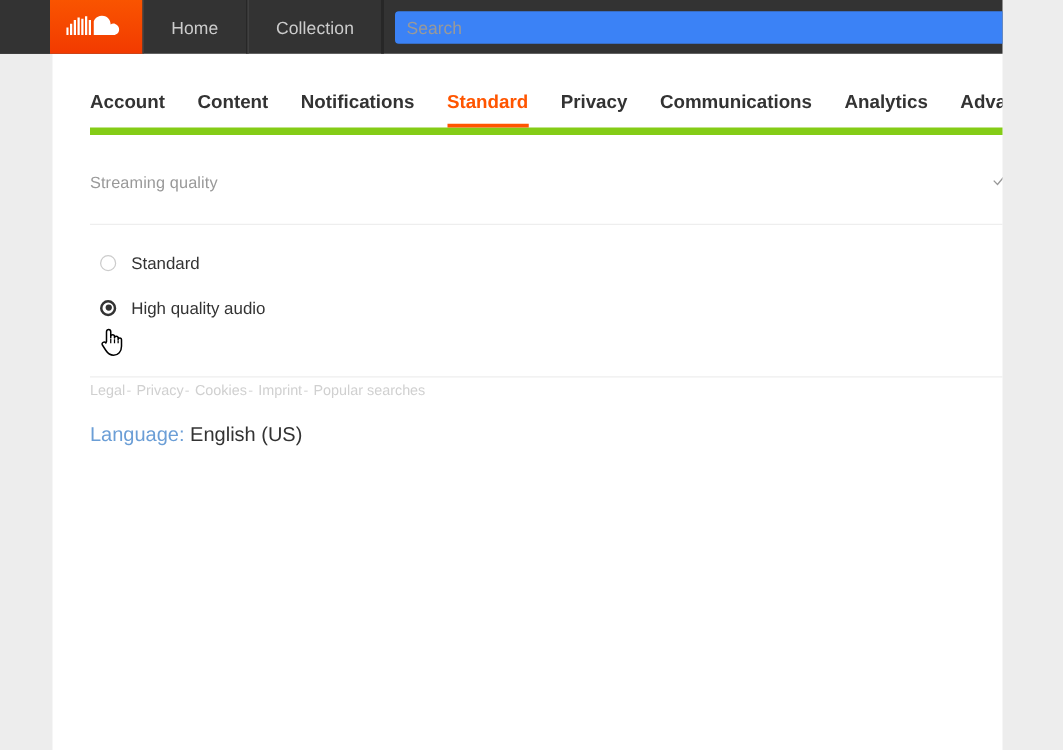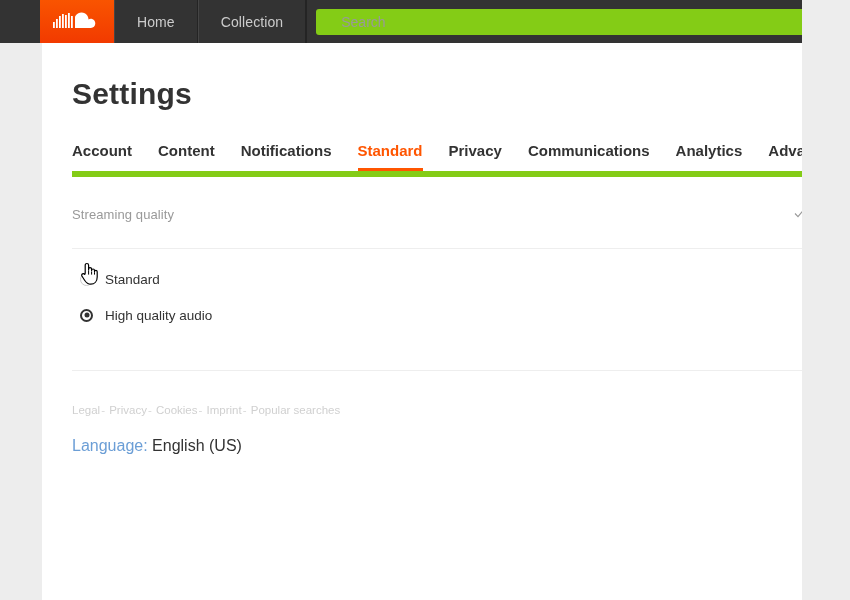--- a/index.html
+++ b/index.html
@@ -66,28 +66,28 @@
     flex: 1 1 auto;
     display: flex;
     align-items: center;
     padding-left: 9px;
     border-left: 1px solid #242424;
     min-width: 0;
   }
   .search-input {
     width: 100%;
     height: 26px;
-    background: #84cc16;
+    background: #3b82f6;
     border: none;
     border-radius: 3px;
     outline: none;
     font-family: "Liberation Sans", sans-serif;
     font-size: 14px;
     color: #333;
-    padding: 0 25px;
+    padding: 0 9px;
     box-sizing: border-box;
   }
   .search-input::placeholder { color: #999; }
 
   
   .left-rail {
     position: absolute;
     top: 43px;
     left: 0;
     width: 42px;
@@ -220,21 +220,21 @@
     font-size: 13px;
     color: #999;
     line-height: 18px;
     max-width: 740px;
   }
 
   
   .footer {
     margin-top: 42px;
     border-top: 1px solid #eeeeee;
-    padding-top: 32px;
+    padding-top: 4px;
   }
   .footer-links {
     font-size: 11.5px;
     color: #d0d0d0;
     line-height: 15px;
   }
   .footer-links .sep { color: #d8d8d8; padding: 0 1px; }
   .footer-lang {
     margin-top: 20px;
     font-size: 16px;
@@ -287,21 +287,20 @@
     <div class="search-wrap">
       <input class="search-input" type="text" placeholder="Search" style="">
     </div>
   </div>
 
   <div class="left-rail"></div>
 
   <div class="page">
     <div class="page-inner">
 
-      <h1 class="page-title">Settings</h1>
 
       <div class="tabs">
         <div class="tab"><span>Account</span></div>
         <div class="tab"><span>Content</span></div>
         <div class="tab"><span>Notifications</span></div>
         <div class="tab active"><span>Standard</span></div>
         <div class="tab"><span>Privacy</span></div>
         <div class="tab"><span>Communications</span></div>
         <div class="tab"><span>Analytics</span></div>
         <div class="tab"><span>Advanced</span></div>

